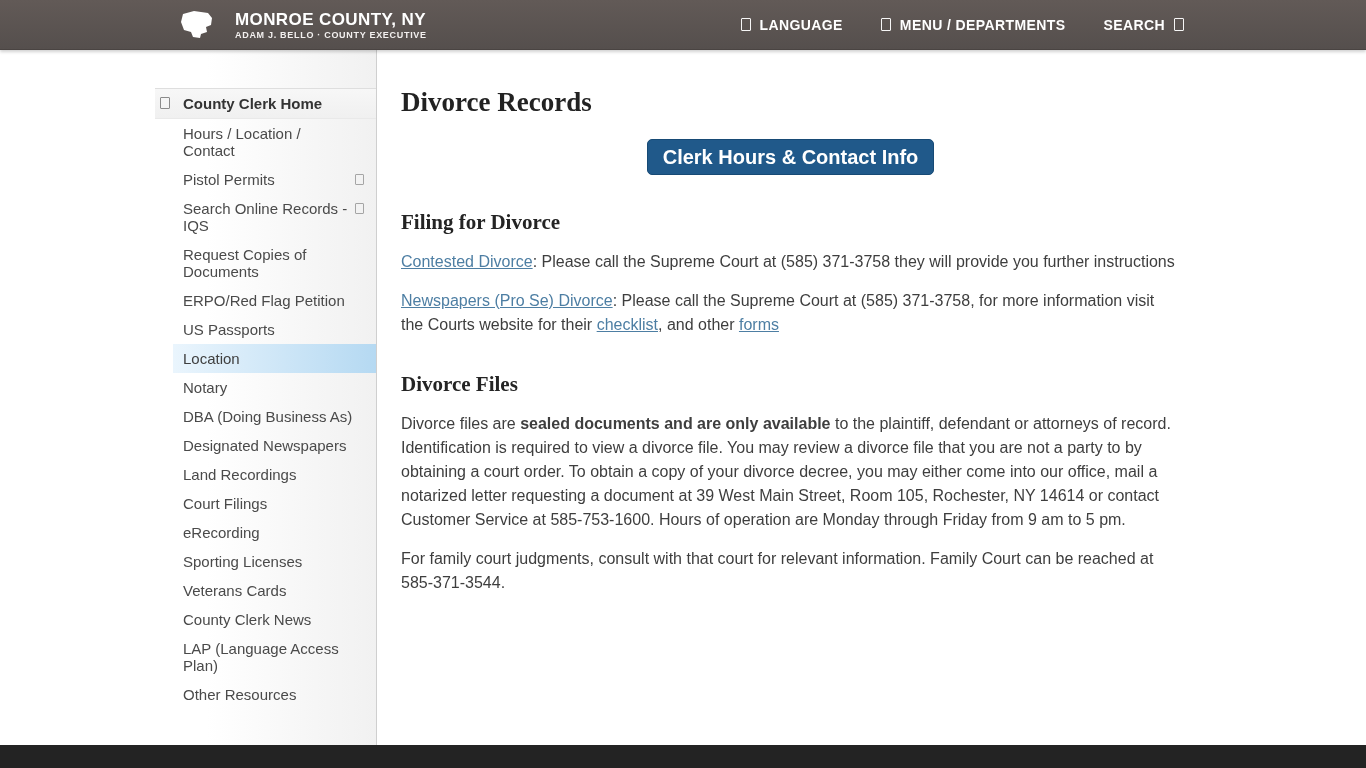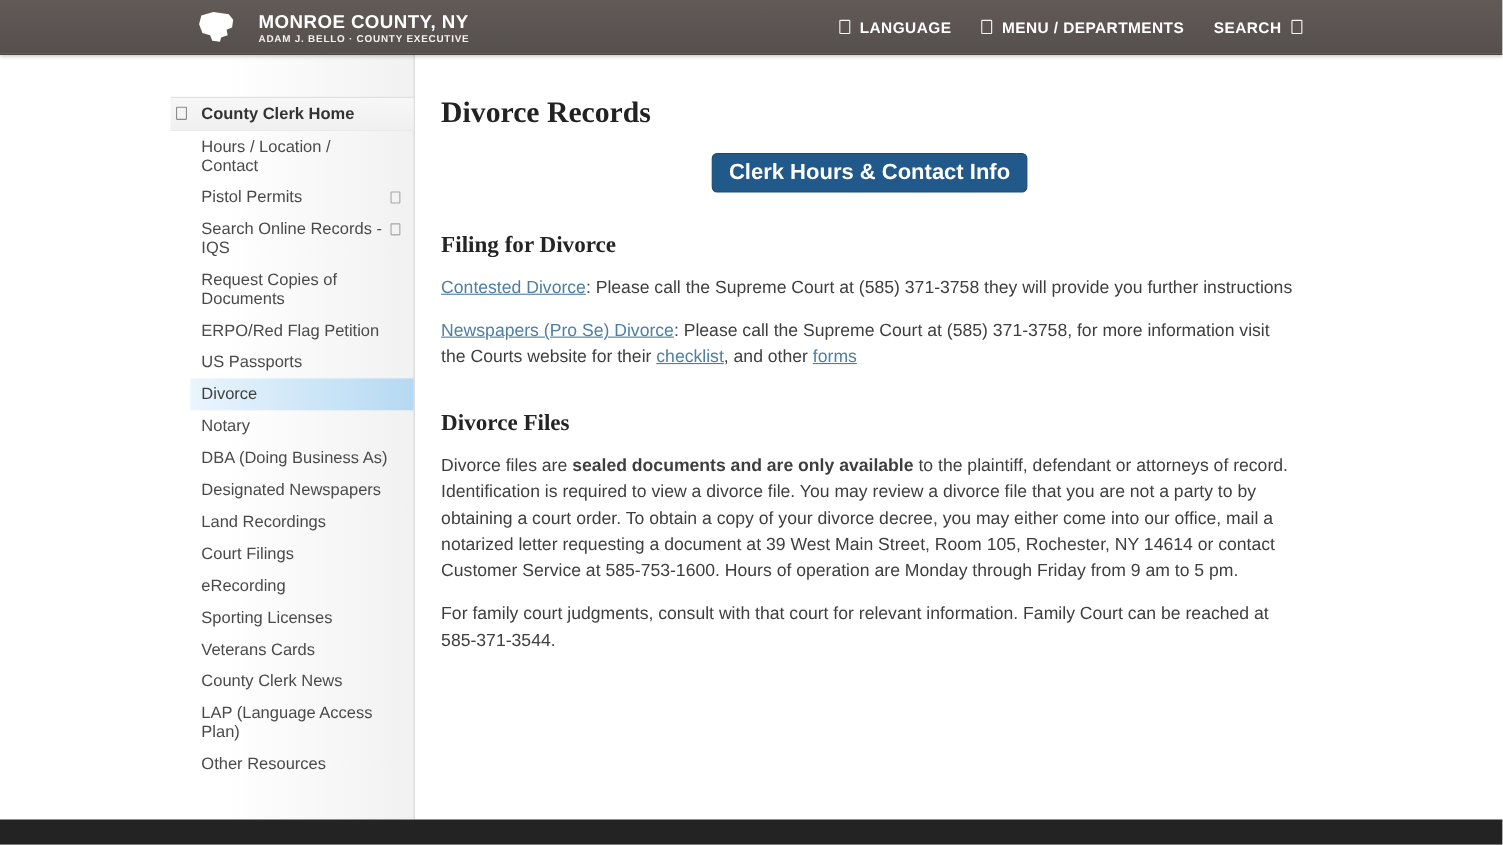--- a/index.html
+++ b/index.html
@@ -27,21 +27,21 @@
     color: #fff;
   }
   .brand { display: flex; align-items: center; gap: 22px; }
   .brand-logo { width: 33px; height: 30px; display: block; }
   .brand-title {
     font-size: 17px; font-weight: bold; letter-spacing: 0.4px; line-height: 19px;
   }
   .brand-subtitle {
     font-size: 9px; font-weight: bold; letter-spacing: 0.7px; margin-top: 1px; color: #f3f0ef;
   }
-  .top-nav { display: flex; align-items: center; gap: 27px; }
+  .top-nav { display: flex; align-items: center; gap: 38px; }
   .top-nav-item {
     display: flex; align-items: center; gap: 9px;
     font-size: 14px; font-weight: bold; letter-spacing: 0.4px;
     color: #ffffff; cursor: pointer; white-space: nowrap;
   }
   .glyph-box {
     display: inline-block; width: 10px; height: 13px;
     border: 1.5px solid rgba(255,255,255,0.95); border-radius: 1px;
   }
 
@@ -169,21 +169,21 @@
           <li>
             <a href="#"><span>Request Copies of Documents</span></a>
           </li>
           <li>
             <a href="#"><span>ERPO/Red Flag Petition</span></a>
           </li>
           <li>
             <a href="#"><span>US Passports</span></a>
           </li>
           <li class="item-selected">
-            <a href="#"><span>Divorce</span></a>
+            <a href="#"><span>Location</span></a>
           </li>
           <li>
             <a href="#"><span>Notary</span></a>
           </li>
           <li>
             <a href="#"><span>DBA (Doing Business As)</span></a>
           </li>
           <li>
             <a href="#"><span>Designated Newspapers</span></a>
           </li>

